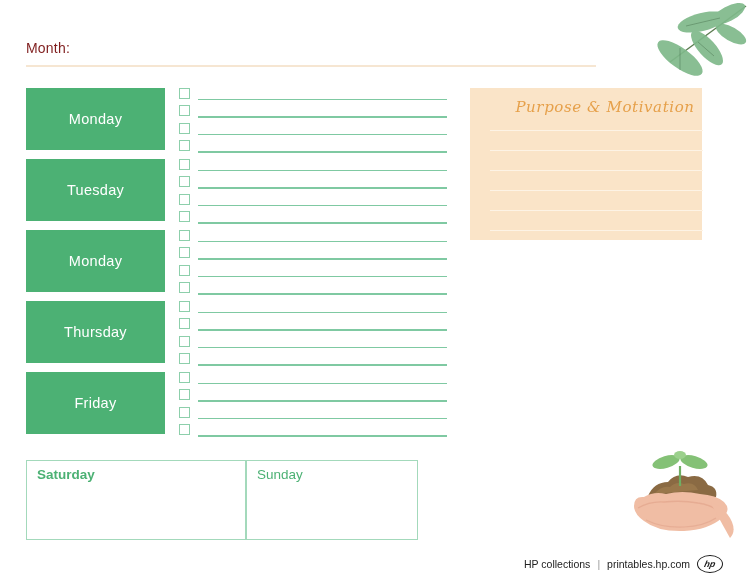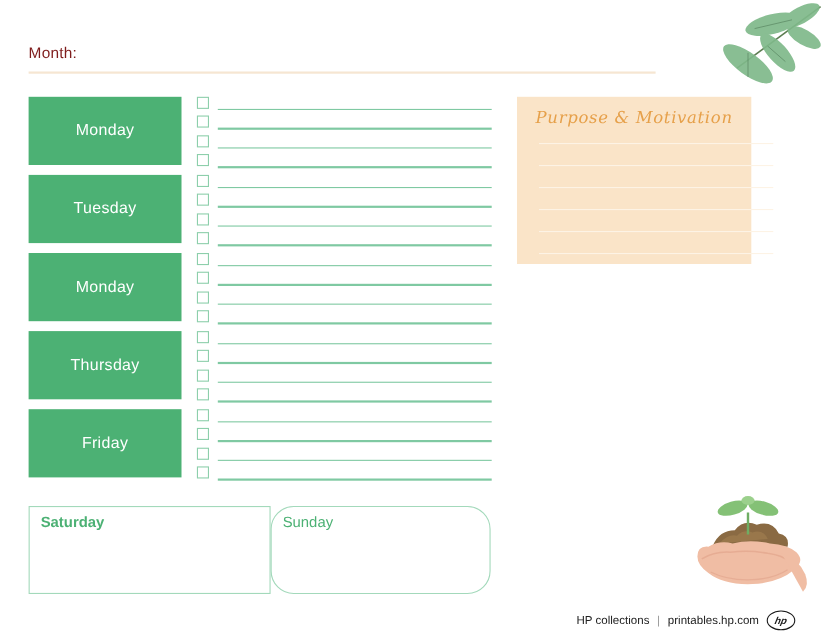--- a/index.html
+++ b/index.html
@@ -88,30 +88,31 @@
     box-sizing: border-box;
   }
   .weekend-box span {
     position: absolute;
     left: 10px;
     top: 6px;
     color: #4cb174;
     font-size: 13.5px;
   }
   #weekend-sat { left: 26px; width: 220px; font-weight: bold; }
-  #weekend-sun { left: 246px; width: 200px; border-radius: 21px; }
+  #weekend-sun { left: 246px; width: 172px; }
 
   
   .purpose-panel {
     position: absolute;
     left: 470px;
     top: 88px;
     width: 213px;
     height: 152px;
     background: #fae4c8;
+    padding-left: 19px;
   }
   .purpose-title {
     position: absolute;
     width: 100%;
     top: 10px;
     text-align: center;
     color: #e6a04a;
     font-size: 15px;
     font-family: "DejaVu Serif", serif;
     font-style: italic;

